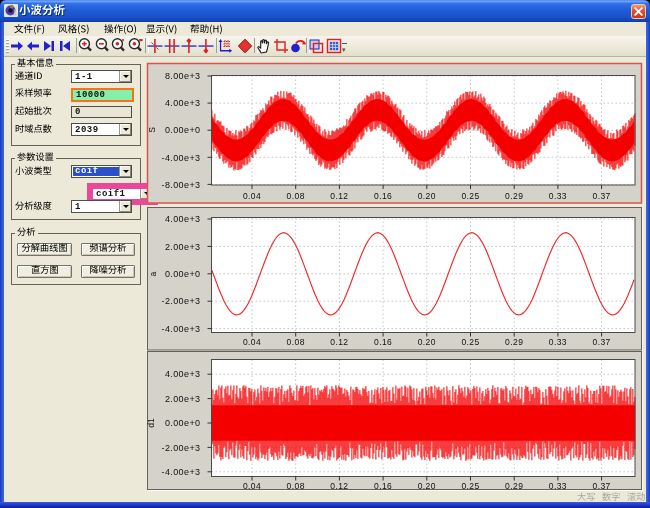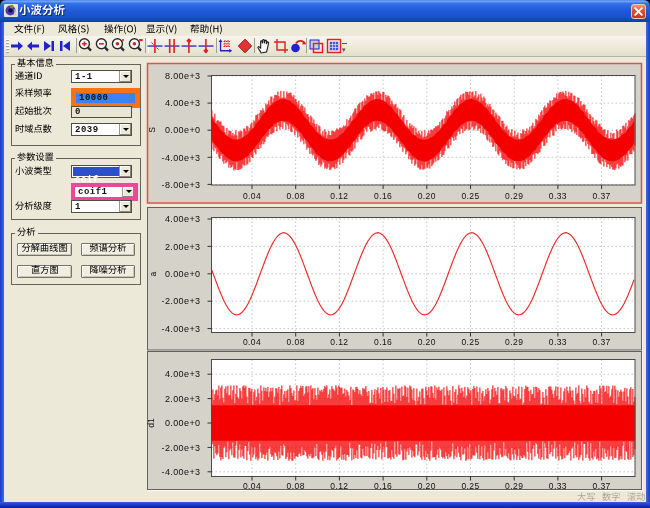--- a/index.html
+++ b/index.html
@@ -219,21 +219,21 @@
       </div>
     </div>
     <div style="position:absolute;left:15px;top:88.4px">
       <svg width="37" height="11" viewBox="0 0 37 11" style="display:block" fill="#000000" xmlns="http://www.w3.org/2000/svg">
         <path transform="translate(0.0,8.1)" d="M7.4 -6.4C7 -5.6 6.5 -4.7 6 -4.1L6.6 -3.8C7 -4.4 7.6 -5.3 8.1 -6.1ZM1.3 -5.7C1.7 -5.2 2.1 -4.5 2.2 -4.0L2.8 -4.3C2.7 -4.8 2.3 -5.4 1.9 -6.0ZM3.8 -6.1C4.1 -5.5 4.3 -4.8 4.4 -4.4L5 -4.6C5 -5 4.7 -5.7 4.4 -6.3ZM7.6 -7.6C6 -7.3 3.2 -7.1 0.8 -7.0C0.9 -6.8 1 -6.6 1 -6.4C3.4 -6.4 6.3 -6.7 8.2 -7.0ZM0.6 -3.4V-2.8H3.7C2.9 -1.7 1.5 -0.7 0.3 -0.2C0.5 -0.1 0.7 0.2 0.8 0.4C2 -0.2 3.3 -1.2 4.2 -2.4V0.7H4.9V-2.4C5.9 -1.3 7.2 -0.2 8.4 0.4C8.5 0.2 8.7 -0.1 8.9 -0.2C7.7 -0.7 6.3 -1.7 5.5 -2.8H8.7V-3.4H4.9V-4.3H4.2V-3.4Z"></path>
         <path transform="translate(9.2,8.1)" d="M4.1 -7.5C4.4 -7 4.7 -6.4 4.8 -6.0L5.5 -6.2C5.3 -6.6 5 -7.2 4.7 -7.7ZM7.6 -7.8C7.4 -7.2 7 -6.5 6.7 -6.0H3.7V-5.3H5.7V-4.1H4.0V-3.4H5.7V-2.1H3.3V-1.5H5.7V0.7H6.4V-1.5H8.7V-2.1H6.4V-3.4H8.2V-4.1H6.4V-5.3H8.5V-6.0H7.4C7.7 -6.4 8 -7 8.3 -7.5ZM1.7 -7.7V-6.0H0.5V-5.3H1.7C1.4 -4.1 0.9 -2.6 0.3 -1.8C0.4 -1.6 0.6 -1.3 0.7 -1.1C1 -1.7 1.4 -2.6 1.7 -3.5V0.7H2.3V-4.0C2.6 -3.6 2.9 -3.1 3 -2.8L3.4 -3.3C3.3 -3.5 2.6 -4.6 2.3 -4.9V-5.3H3.3V-6.0H2.3V-7.7Z"></path>
         <path transform="translate(18.4,8.1)" d="M6.4 -4.6C6.4 -1.4 6.3 -0.3 4.1 0.3C4.2 0.4 4.4 0.6 4.4 0.8C6.8 0.1 7 -1.2 7 -4.6ZM6.7 -0.8C7.3 -0.3 8.1 0.3 8.5 0.8L8.9 0.3C8.5 -0.1 7.7 -0.7 7.1 -1.2ZM3.9 -3.6C3.5 -1.6 2.4 -0.4 0.5 0.2C0.6 0.4 0.7 0.6 0.8 0.8C2.9 0 4 -1.3 4.5 -3.4ZM1.2 -3.7C1 -3 0.7 -2.3 0.3 -1.8C0.5 -1.7 0.7 -1.6 0.9 -1.5C1.2 -2 1.6 -2.8 1.8 -3.5ZM5 -5.6V-1.3H5.6V-5.1H7.9V-1.3H8.5V-5.6H6.8L7.2 -6.6H8.7V-7.2H4.8V-6.6H6.5C6.4 -6.3 6.3 -5.9 6.2 -5.6ZM1 -6.9V-4.9H0.4V-4.2H2.3V-1.5H2.9V-4.2H4.6V-4.9H3.1V-6.0H4.4V-6.6H3.1V-7.7H2.4V-4.9H1.6V-6.9Z"></path>
         <path transform="translate(27.6,8.1)" d="M7.7 -5.8C7.4 -5.4 6.8 -4.9 6.3 -4.6L6.8 -4.3C7.3 -4.6 7.9 -5.1 8.3 -5.5ZM0.5 -2.9 0.8 -2.3C1.4 -2.6 2.2 -2.9 2.9 -3.3L2.8 -3.8C1.9 -3.5 1 -3.1 0.5 -2.9ZM0.8 -5.3C1.3 -5 1.9 -4.6 2.2 -4.3L2.7 -4.7C2.4 -5 1.8 -5.4 1.2 -5.7ZM6.1 -3.5C6.9 -3.2 7.8 -2.6 8.2 -2.2L8.7 -2.7C8.2 -3 7.3 -3.6 6.6 -3.9ZM5.1 -3.9C5.3 -3.7 5.4 -3.4 5.6 -3.2L4 -3.1C4.7 -3.8 5.4 -4.6 6 -5.2L5.4 -5.5C5.2 -5.1 4.8 -4.7 4.4 -4.3C4.3 -4.5 4 -4.6 3.7 -4.8C4 -5.1 4.4 -5.6 4.7 -6.0L4.5 -6.1H8.5V-6.7H4.9V-7.7H4.2V-6.7H0.8V-6.1H4.0C3.8 -5.8 3.6 -5.4 3.3 -5.1L3.1 -5.3L2.7 -4.8C3.2 -4.6 3.7 -4.2 4.1 -3.9C3.8 -3.6 3.6 -3.3 3.3 -3.1L2.6 -3.1L2.7 -2.5L5.9 -2.7C6.1 -2.5 6.1 -2.3 6.2 -2.2L6.7 -2.5C6.5 -2.9 6 -3.6 5.6 -4.1ZM0.5 -1.8V-1.1H4.2V0.8H4.9V-1.1H8.7V-1.8H4.9V-2.5H4.2V-1.8Z"></path>
       </svg>
     </div>
-    <div class="abs" style="left:71px;top:87.8px;width:59px;height:10.6px;background:#3b82f6;border:5px solid #f97316">
+    <div class="abs" style="left:71px;top:87.8px;width:59px;height:10.6px;background:#86efac;border:2px solid #f97316">
       <div style="position:absolute;left:3px;top:0.5px;font:bold 9px 'Liberation Mono';color:#111;letter-spacing:0.5px">10000</div>
     </div>
     <div style="position:absolute;left:15px;top:106.2px">
       <svg width="37" height="11" viewBox="0 0 37 11" style="display:block" fill="#000000" xmlns="http://www.w3.org/2000/svg">
         <path transform="translate(0.0,8.1)" d="M0.9 -3.6C0.9 -1.9 0.8 -0.4 0.2 0.5C0.4 0.6 0.7 0.7 0.8 0.8C1.1 0.3 1.3 -0.3 1.4 -1.1C2 0.2 3.1 0.5 5.1 0.5H8.6C8.7 0.3 8.8 -0 8.9 -0.2C8.4 -0.2 5.5 -0.2 5.1 -0.2C4.2 -0.2 3.6 -0.2 3 -0.4V-2.3H4.5V-2.9H3.0V-4.3H4.6V-4.9H2.9V-6.1H4.4V-6.7H2.9V-7.7H2.2V-6.7H0.7V-6.1H2.2V-4.9H0.4V-4.3H2.4V-0.8C2 -1.1 1.7 -1.6 1.5 -2.2C1.5 -2.6 1.6 -3.1 1.6 -3.5ZM5 -4.7V-1.7C5 -1 5.3 -0.8 6.2 -0.8C6.3 -0.8 7.6 -0.8 7.8 -0.8C8.6 -0.8 8.8 -1.1 8.9 -2.4C8.7 -2.4 8.4 -2.6 8.2 -2.7C8.2 -1.6 8.1 -1.4 7.7 -1.4C7.5 -1.4 6.4 -1.4 6.2 -1.4C5.8 -1.4 5.7 -1.4 5.7 -1.7V-4.1H7.7V-3.9H8.3V-7.3H4.9V-6.7H7.7V-4.7Z"></path>
         <path transform="translate(9.2,8.1)" d="M4.5 -3.0V0.7H5.2V0.3H7.7V0.7H8.4V-3.0ZM5.2 -0.3V-2.4H7.7V-0.3ZM5.7 -7.7C5.4 -6.8 5 -5.5 4.6 -4.6L3.9 -4.5L4 -3.9L8.1 -4.2C8.2 -3.9 8.3 -3.7 8.4 -3.5L9 -3.8C8.7 -4.5 8.1 -5.5 7.5 -6.3L6.9 -6.0C7.2 -5.6 7.5 -5.2 7.8 -4.8L5.3 -4.6C5.7 -5.5 6.1 -6.6 6.4 -7.6ZM1.8 -7.7C1.7 -7.2 1.6 -6.5 1.4 -5.8H0.4V-5.2H1.3C1 -4 0.7 -2.9 0.5 -2.1L1.1 -1.8L1.2 -2.2C1.5 -2 1.8 -1.8 2.1 -1.5C1.7 -0.7 1.1 -0.2 0.5 0.2C0.6 0.3 0.8 0.6 0.9 0.8C1.6 0.3 2.2 -0.3 2.7 -1.1C3.1 -0.8 3.4 -0.5 3.6 -0.2L4 -0.7C3.8 -1 3.4 -1.4 3 -1.7C3.4 -2.8 3.7 -4.1 3.8 -5.8L3.4 -5.9L3.3 -5.8H2.1C2.2 -6.5 2.3 -7.1 2.5 -7.7ZM1.9 -5.2H3.1C3 -4 2.8 -3 2.4 -2.1C2.1 -2.4 1.7 -2.6 1.3 -2.8C1.5 -3.5 1.7 -4.4 1.9 -5.2Z"></path>
         <path transform="translate(18.4,8.1)" d="M2.7 -0.1 2.9 0.6C3.7 0.4 4.8 0.2 5.8 -0.1L5.8 -0.7L4.3 -0.4V-4.1H5.7V-4.8H4.3V-7.6H3.6V-0.3ZM8.2 -5.5C7.9 -5.2 7.3 -4.7 6.8 -4.4V-7.6H6.1V-0.5C6.1 0.4 6.3 0.6 7 0.6C7.1 0.6 7.9 0.6 8 0.6C8.6 0.6 8.8 0.2 8.9 -1.0C8.7 -1.1 8.4 -1.2 8.3 -1.4C8.2 -0.3 8.2 0 8 0.0C7.8 0 7.2 0 7.1 0.0C6.8 0 6.8 -0.1 6.8 -0.5V-3.7C7.4 -4 8.2 -4.6 8.7 -5.1ZM1.5 -7.7V-5.9H0.4V-5.2H1.5V-3.3L0.3 -3.0L0.4 -2.3L1.5 -2.6V-0.1C1.5 0.1 1.5 0.1 1.4 0.1C1.3 0.1 0.9 0.1 0.5 0.1C0.6 0.3 0.7 0.6 0.7 0.7C1.3 0.7 1.6 0.7 1.9 0.6C2.1 0.5 2.2 0.3 2.2 -0.1V-2.9L3.2 -3.2L3.1 -3.8L2.2 -3.5V-5.2H3.2V-5.9H2.2V-7.7Z"></path>
         <path transform="translate(27.6,8.1)" d="M0.3 -1.2 0.8 -0.6C1.4 -1.2 2.2 -2 2.9 -2.7L2.5 -3.3C1.7 -2.5 0.9 -1.7 0.3 -1.2ZM0.6 -6.6C1.2 -6.2 2 -5.6 2.3 -5.2L2.8 -5.8C2.5 -6.2 1.7 -6.7 1.1 -7.1ZM4.1 -7.7C3.8 -6.2 3.2 -4.8 2.4 -3.9C2.6 -3.8 3 -3.6 3.1 -3.5C3.5 -4 3.8 -4.7 4.1 -5.4H5.3V-4.2C5.3 -3.3 4.8 -0.9 2 0.2C2.1 0.3 2.3 0.6 2.4 0.7C4.6 -0.2 5.5 -2.1 5.6 -2.9C5.8 -2.1 6.5 -0.1 8.5 0.7C8.6 0.6 8.8 0.3 8.9 0.1C6.4 -1 6 -3.4 6 -4.2V-5.4H7.9C7.7 -4.8 7.4 -4.1 7.2 -3.7C7.3 -3.6 7.6 -3.4 7.7 -3.4C8.1 -4 8.5 -4.9 8.8 -5.8L8.3 -6.1L8.1 -6.1H4.4C4.6 -6.6 4.7 -7.1 4.8 -7.6Z"></path>
       </svg>
     </div>
@@ -257,26 +257,26 @@
     <div style="position:absolute;left:15px;top:165.7px">
       <svg width="37" height="11" viewBox="0 0 37 11" style="display:block" fill="#000000" xmlns="http://www.w3.org/2000/svg">
         <path transform="translate(0.0,8.1)" d="M4.3 -7.6V-0.2C4.3 -0 4.2 0 4 0.0C3.8 0 3.2 0 2.5 0.0C2.6 0.2 2.7 0.5 2.8 0.7C3.6 0.7 4.2 0.7 4.5 0.6C4.9 0.5 5 0.3 5 -0.2V-7.6ZM6.5 -5.3C7.3 -3.9 8 -2.2 8.2 -1.1L9 -1.4C8.7 -2.5 8 -4.2 7.1 -5.5ZM1.9 -5.4C1.6 -4.2 1.1 -2.6 0.3 -1.6C0.5 -1.6 0.8 -1.4 0.9 -1.3C1.8 -2.3 2.3 -4 2.6 -5.3Z"></path>
         <path transform="translate(9.2,8.1)" d="M0.8 -7.1C1.4 -6.9 2.1 -6.4 2.4 -6.1L2.8 -6.6C2.5 -6.9 1.8 -7.4 1.2 -7.6ZM0.3 -4.7C0.9 -4.4 1.6 -4 2 -3.7L2.4 -4.2C2 -4.5 1.3 -4.9 0.7 -5.2ZM0.6 0.2 1.2 0.6C1.7 -0.2 2.2 -1.4 2.6 -2.4L2.1 -2.8C1.6 -1.7 1 -0.5 0.6 0.2ZM5.5 -5.8V-4.1H3.9V-5.8ZM3.3 -6.4V-4.1C3.3 -2.7 3.2 -0.9 2.2 0.4C2.3 0.5 2.6 0.6 2.7 0.7C3.6 -0.5 3.9 -2.1 3.9 -3.5H4.1C4.5 -2.5 5 -1.7 5.6 -1.0C5 -0.5 4.2 -0.1 3.4 0.2C3.5 0.3 3.7 0.6 3.8 0.8C4.7 0.5 5.4 0 6.1 -0.6C6.8 0 7.5 0.5 8.4 0.7C8.5 0.6 8.7 0.3 8.9 0.1C8 -0.1 7.2 -0.5 6.6 -1.0C7.3 -1.8 7.8 -2.8 8.2 -4.0L7.7 -4.1L7.6 -4.1H6.2V-5.8H7.9C7.8 -5.3 7.6 -4.9 7.4 -4.6L8 -4.4C8.3 -4.9 8.6 -5.6 8.8 -6.3L8.3 -6.4L8.2 -6.4H6.2V-7.7H5.5V-6.4ZM4.8 -3.5H7.3C7 -2.7 6.6 -2 6.1 -1.5C5.5 -2.1 5.1 -2.7 4.8 -3.5Z"></path>
         <path transform="translate(18.4,8.1)" d="M1.7 -7.2C2.1 -6.8 2.5 -6.3 2.6 -6.0H0.7V-5.3H3.7C2.9 -4.5 1.7 -3.9 0.5 -3.6C0.6 -3.5 0.8 -3.2 0.9 -3.1C2.2 -3.4 3.4 -4.1 4.2 -5.1V-3.5H4.9V-5.1C5.7 -4.2 7 -3.5 8.3 -3.2C8.4 -3.3 8.6 -3.6 8.7 -3.7C7.5 -4 6.3 -4.6 5.5 -5.3H8.6V-6.0H6.4C6.8 -6.3 7.2 -6.8 7.6 -7.3L6.9 -7.5C6.6 -7.1 6.2 -6.5 5.8 -6.1L6.3 -6.0H4.9V-7.7H4.2V-6.0H2.8L3.3 -6.2C3.1 -6.6 2.7 -7.1 2.3 -7.5ZM4.3 -3.3C4.2 -2.9 4.2 -2.6 4.1 -2.3H0.6V-1.6H3.9C3.4 -0.8 2.5 -0.2 0.4 0.1C0.6 0.3 0.7 0.6 0.8 0.7C3.1 0.3 4.1 -0.4 4.6 -1.5C5.3 -0.2 6.5 0.5 8.4 0.7C8.5 0.5 8.7 0.2 8.9 0.1C7.1 -0.1 5.9 -0.6 5.2 -1.6H8.6V-2.3H7.1L7.5 -2.6C7.2 -2.9 6.5 -3.2 5.9 -3.4L5.5 -3.1C6 -2.8 6.7 -2.5 7.1 -2.3H4.8C4.9 -2.6 5 -2.9 5 -3.3Z"></path>
         <path transform="translate(27.6,8.1)" d="M5.8 -7.2V-4.1H6.5V-7.2ZM7.6 -7.7V-3.6C7.6 -3.4 7.5 -3.4 7.4 -3.4C7.2 -3.4 6.8 -3.4 6.3 -3.4C6.4 -3.2 6.4 -3 6.5 -2.8C7.1 -2.8 7.6 -2.8 7.9 -2.9C8.1 -3 8.2 -3.2 8.2 -3.6V-7.7ZM3.6 -6.7V-5.5H2.4V-5.5V-6.7ZM0.6 -5.5V-4.9H1.7C1.6 -4.2 1.3 -3.6 0.5 -3.1C0.7 -3 0.9 -2.8 1 -2.6C1.9 -3.2 2.3 -4.1 2.4 -4.9H3.6V-2.9H4.2V-4.9H5.3V-5.5H4.2V-6.7H5.1V-7.4H0.9V-6.7H1.8V-5.5V-5.5ZM4.3 -3.1V-2.0H1.4V-1.4H4.3V-0.2H0.4V0.4H8.8V-0.2H5.0V-1.4H7.8V-2.0H5.0V-3.1Z"></path>
       </svg>
     </div>
     <div class="abs" style="left:71px;top:165.3px;width:59px;height:10.6px;background:#fff;border:1px solid #4f4f46">
       <div style="position:absolute;left:1px;top:1px;bottom:1px;width:48px;background:#2b50c8"></div>
-      <div style="position:absolute;left:3px;top:9px;font:bold 9px 'Liberation Mono';color:#fff;letter-spacing:0.5px">coif</div>
+      <div style="position:absolute;left:3px;top:0;font:bold 9px 'Liberation Mono';color:#fff;letter-spacing:0.5px">coif</div>
       <div style="position:absolute;right:0;top:0;bottom:0;width:11px;background:#ece9d8;border-left:1px solid #9a988a;box-shadow:inset -1px -1px 0 #8a887c,inset 1px 1px 0 #fff">
         <div style="position:absolute;left:2.5px;top:3.5px;width:0;height:0;border-left:3px solid transparent;border-right:3px solid transparent;border-top:3.5px solid #000"></div>
       </div>
     </div>
-    <div class="abs" style="left:71px;top:182.9px;width:59px;height:10.6px;background:#fff;border:4px solid #ec4899">
+    <div class="abs" style="left:87px;top:182.9px;width:59px;height:10.6px;background:#fff;border:6px solid #ec4899">
       <div style="position:absolute;left:3px;top:0.5px;font:bold 9px 'Liberation Mono';color:#111;letter-spacing:0.5px">coif1</div>
       <div style="position:absolute;right:0;top:0;bottom:0;width:11px;background:#ece9d8;border-left:1px solid #9a988a;box-shadow:inset -1px -1px 0 #8a887c,inset 1px 1px 0 #fff">
         <div style="position:absolute;left:2.5px;top:3.5px;width:0;height:0;border-left:3px solid transparent;border-right:3px solid transparent;border-top:3.5px solid #000"></div>
       </div>
     </div>
     <div style="position:absolute;left:15px;top:200.5px">
       <svg width="37" height="11" viewBox="0 0 37 11" style="display:block" fill="#000000" xmlns="http://www.w3.org/2000/svg">
         <path transform="translate(0.0,8.1)" d="M3 -7.5C2.4 -6.1 1.4 -4.8 0.2 -4.1C0.4 -3.9 0.7 -3.7 0.8 -3.5C2 -4.4 3 -5.8 3.7 -7.3ZM6.2 -7.6 5.5 -7.3C6.2 -5.9 7.4 -4.4 8.4 -3.6C8.5 -3.8 8.8 -4.1 9 -4.2C8 -4.9 6.8 -6.3 6.2 -7.6ZM1.7 -4.3V-3.6H3.6C3.4 -2 2.9 -0.5 0.7 0.2C0.9 0.3 1.1 0.6 1.1 0.8C3.5 -0.1 4.1 -1.7 4.4 -3.6H6.7C6.6 -1.2 6.5 -0.3 6.2 -0.1C6.2 0 6 0 5.9 0.0C5.6 0 5.1 0 4.5 -0.0C4.6 0.2 4.7 0.5 4.7 0.7C5.3 0.7 5.9 0.7 6.2 0.7C6.5 0.7 6.7 0.6 6.9 0.3C7.2 0 7.3 -1.1 7.5 -3.9C7.5 -4 7.5 -4.3 7.5 -4.3Z"></path>
         <path transform="translate(9.2,8.1)" d="M7.8 -7.6C7.2 -7.3 6.1 -7 5 -6.8L4.5 -7.0V-4.4C4.5 -3 4.4 -1.1 3.3 0.2C3.5 0.3 3.7 0.6 3.8 0.7C4.9 -0.7 5.1 -2.5 5.1 -3.9H6.8V0.7H7.5V-3.9H8.9V-4.6H5.1V-6.2C6.3 -6.4 7.6 -6.7 8.4 -7.1ZM1.9 -7.7V-5.8H0.5V-5.1H1.8C1.5 -3.8 0.9 -2.4 0.3 -1.6C0.4 -1.4 0.5 -1.2 0.6 -1.0C1.1 -1.6 1.6 -2.6 1.9 -3.7V0.7H2.6V-3.4C2.9 -3 3.3 -2.4 3.4 -2.1L3.9 -2.7C3.7 -3 2.9 -3.9 2.6 -4.3V-5.1H3.8V-5.8H2.6V-7.7Z"></path>
         <path transform="translate(18.4,8.1)" d="M0.4 -0.5 0.6 0.2C1.4 -0.2 2.6 -0.6 3.7 -1.0L3.5 -1.6C2.4 -1.2 1.2 -0.8 0.4 -0.5ZM3.7 -7.1V-6.5H4.7C4.6 -3.5 4.3 -1.1 3 0.3C3.2 0.4 3.5 0.6 3.6 0.8C4.4 -0.3 4.9 -1.6 5.1 -3.3C5.4 -2.5 5.8 -1.8 6.3 -1.2C5.7 -0.6 5 -0.1 4.3 0.2C4.5 0.3 4.7 0.6 4.8 0.8C5.5 0.4 6.1 -0.1 6.7 -0.7C7.2 -0.1 7.8 0.4 8.4 0.7C8.5 0.5 8.7 0.3 8.9 0.2C8.2 -0.1 7.6 -0.6 7.1 -1.2C7.7 -2.1 8.2 -3.1 8.5 -4.5L8.1 -4.6L8 -4.6H7.0C7.2 -5.4 7.5 -6.3 7.7 -7.1ZM5.4 -6.5H6.9C6.6 -5.6 6.4 -4.7 6.1 -4.0H7.7C7.5 -3.1 7.1 -2.4 6.7 -1.7C6.1 -2.6 5.6 -3.6 5.3 -4.6C5.3 -5.2 5.4 -5.8 5.4 -6.5ZM0.5 -3.9C0.6 -4 0.9 -4 2.1 -4.2C1.6 -3.6 1.2 -3.1 1.1 -2.9C0.8 -2.5 0.6 -2.3 0.3 -2.3C0.4 -2.1 0.5 -1.8 0.6 -1.6C0.8 -1.8 1.1 -1.9 3.5 -2.6C3.5 -2.8 3.5 -3 3.5 -3.2L1.7 -2.7C2.4 -3.5 3 -4.5 3.6 -5.5L3 -5.8C2.9 -5.5 2.7 -5.1 2.4 -4.8L1.2 -4.7C1.8 -5.5 2.3 -6.5 2.8 -7.4L2.1 -7.7C1.7 -6.6 1 -5.4 0.8 -5.1C0.6 -4.8 0.5 -4.6 0.3 -4.5C0.4 -4.4 0.5 -4 0.5 -3.9Z"></path>

